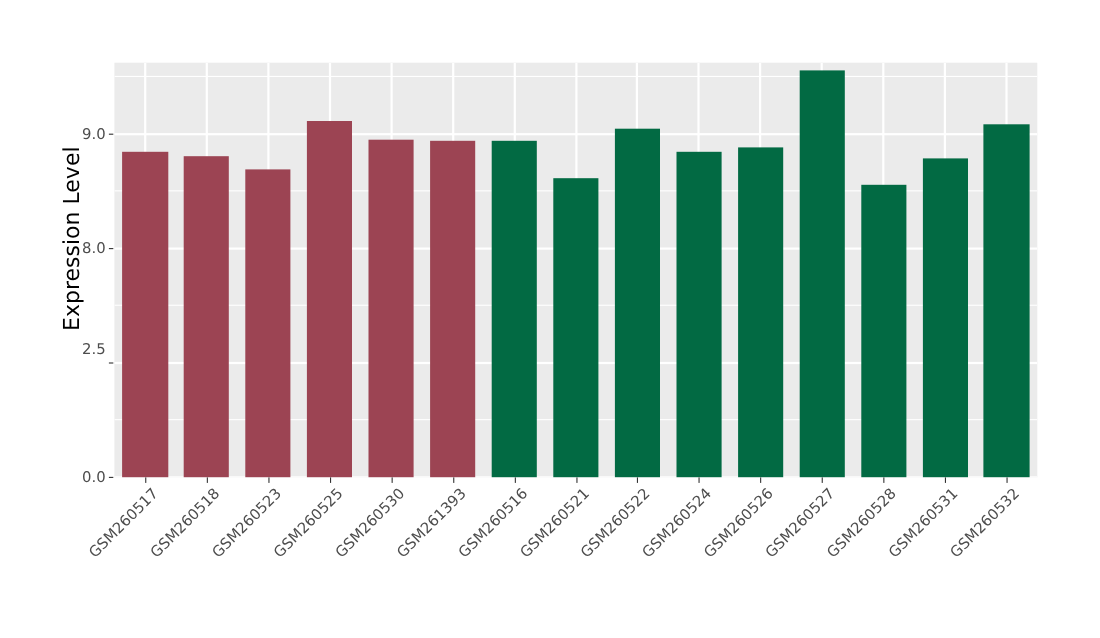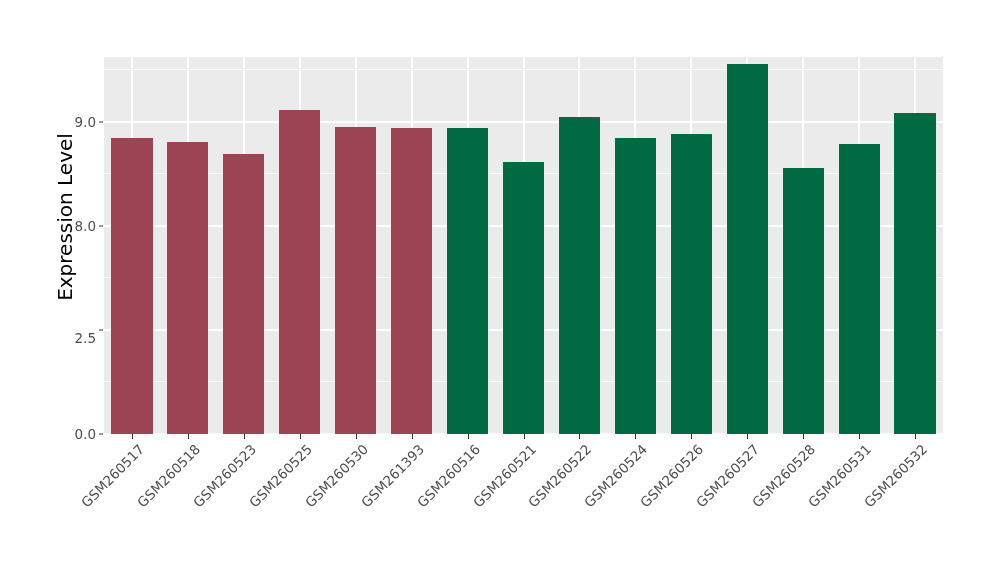--- a/index.html
+++ b/index.html
@@ -121,21 +121,21 @@
 </style>
 </head>
 <body>
 
 <div id="chart-root">
 
   <div id="y-axis-title">Expression Level</div>
 
   <div id="y-tick-labels">
       <div class="y-tick-label" style="top: 434px;">0.0</div>
-      <div class="y-tick-label" style="top: 338px;">2.5</div>
+      <div class="y-tick-label" style="top: 318px;">2.5</div>
       <div class="y-tick-label" style="top: 225.713px;">8.0</div>
       <div class="y-tick-label" style="top: 121.569px;">9.0</div>
     </div>
 
   <div id="plot-panel">
       <div class="grid-h minor" style="top: 324.428px;"></div>
       <div class="grid-h minor" style="top: 220.285px;"></div>
       <div class="grid-h minor" style="top: 116.141px;"></div>
       <div class="grid-h minor" style="top: 11.9972px;"></div>
       <div class="grid-h major" style="top: 376px;"></div>

